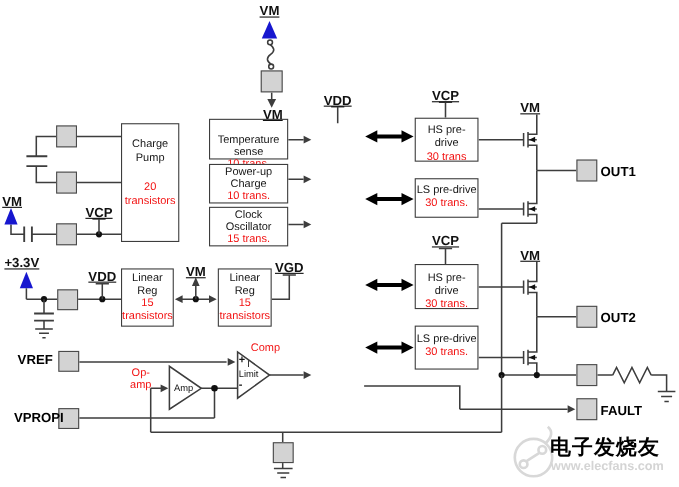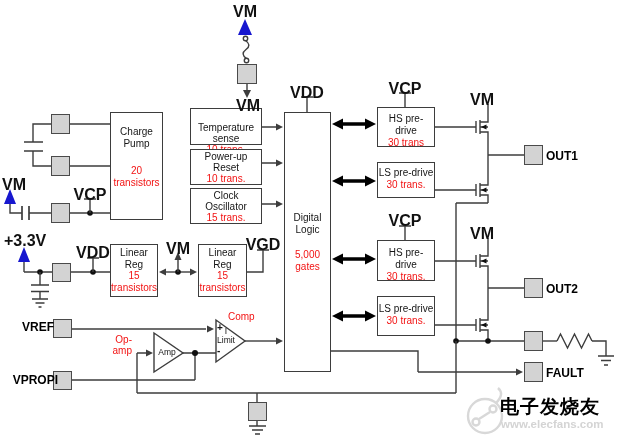--- a/index.html
+++ b/index.html
@@ -5,21 +5,21 @@
   html,body{margin:0;padding:0;background:#fff;}
   #stage{position:relative;width:617px;height:443px;background:#fff;overflow:hidden;
          font-family:"Liberation Sans",sans-serif;color:#111;}
   #wires{position:absolute;left:0;top:0;}
   .block{position:absolute;box-sizing:border-box;border:1.4px solid #3d3d3d;background:#fff;
          text-align:center;font-size:10px;line-height:11px;color:#151515;}
   .bname{white-space:pre-line;}
   .bdetail{white-space:pre-line;color:#f21313;}
   .pinbox{position:absolute;box-sizing:border-box;width:19px;height:20px;
           background:#d3d3d3;border:1.5px solid #4a4a4a;}
-  .net{position:absolute;font-size:16px;font-weight:bold;color:#111;text-align:center;}
+  .net{position:absolute;font-size:12px;font-weight:bold;color:#111;text-align:center;text-decoration:underline;}
   .pinlabel{position:absolute;font-size:12px;font-weight:bold;color:#000;}
   .red{color:#f21313;}
   .small{font-size:8.5px;line-height:9px;color:#151515;text-align:center;white-space:pre-line;}
   .sign{position:absolute;font-size:10px;font-weight:bold;color:#151515;}
   
   .b-chargepump{left:110px;top:112px;width:53px;height:108px;padding-top:13px;line-height:12px;}
   .b-chargepump .bdetail{margin-top:15px;}
   .b-temp{left:190px;top:108px;width:72px;height:37px;padding-top:13px;}
   .b-reset{left:190px;top:149px;width:72px;height:36px;padding-top:1px;}
   .b-clock{left:190px;top:188px;width:72px;height:36px;padding-top:1px;}
@@ -184,33 +184,27 @@
   <div class="bdetail">20
 transistors</div>
 </div>
 <div class="block b-temp">
   <div class="bname">Temperature
 sense</div>
   <div class="bdetail">10 trans.</div>
 </div>
 <div class="block b-reset">
   <div class="bname">Power-up
-Reset</div>
+Charge</div>
   <div class="bdetail">10 trans.</div>
 </div>
 <div class="block b-clock">
   <div class="bname">Clock
 Oscillator</div>
   <div class="bdetail">15 trans.</div>
-</div>
-<div class="block b-logic">
-  <div class="bname">Digital
-Logic</div>
-  <div class="bdetail">5,000
-gates</div>
 </div>
 <div class="block b-hs1">
   <div class="bname">HS pre-drive</div>
   <div class="bdetail">30 trans</div>
 </div>
 <div class="block b-ls1">
   <div class="bname">LS pre-drive</div>
   <div class="bdetail">30 trans.</div>
 </div>
 <div class="block b-hs2">
@@ -254,27 +248,27 @@
 <div class="net" style="left:4px;top:232px;width:40px;text-align:left;">+3.3V</div>
 <div class="net" style="left:73px;top:244px;width:40px;">VDD</div>
 <div class="net" style="left:158px;top:240px;width:40px;">VM</div>
 <div class="net" style="left:243px;top:236px;width:40px;">VGD</div>
 <div class="net" style="left:287px;top:84px;width:40px;">VDD</div>
 <div class="net" style="left:385px;top:80px;width:40px;">VCP</div>
 <div class="net" style="left:462px;top:91px;width:40px;">VM</div>
 <div class="net" style="left:385px;top:212px;width:40px;">VCP</div>
 <div class="net" style="left:462px;top:225px;width:40px;">VM</div>
 
-<div class="pinlabel" style="left:4px;top:320px;width:50px;text-align:right;">VREF</div>
+<div class="pinlabel" style="left:16px;top:320px;width:50px;text-align:left;">VREF</div>
 <div class="pinlabel" style="left:0;top:373px;width:58px;text-align:right;">VPROPI</div>
 <div class="pinlabel" style="left:546px;top:149px;">OUT1</div>
 <div class="pinlabel" style="left:546px;top:282px;">OUT2</div>
 <div class="pinlabel" style="left:546px;top:366px;">FAULT</div>
 
-<div class="red" style="position:absolute;left:100px;top:334px;width:32px;font-size:10px;line-height:11px;text-align:right;white-space:pre-line;">Op-
+<div class="red" style="position:absolute;left:112px;top:334px;width:32px;font-size:10px;line-height:11px;text-align:center;white-space:pre-line;">Op-
 amp</div>
 <div class="small" style="position:absolute;left:155px;top:348px;width:24px;">Amp</div>
 <div class="red" style="position:absolute;left:228px;top:311px;font-size:10px;">Comp</div>
 <div class="small" style="position:absolute;left:215px;top:327px;width:22px;">I
 Limit</div>
 <div class="sign" style="left:217px;top:322px;">+</div>
 <div class="sign" style="left:217px;top:345px;">-</div>
 
 <div class="wm-brand">电子发烧友</div>
 <div class="wm-url">www.elecfans.com</div>

